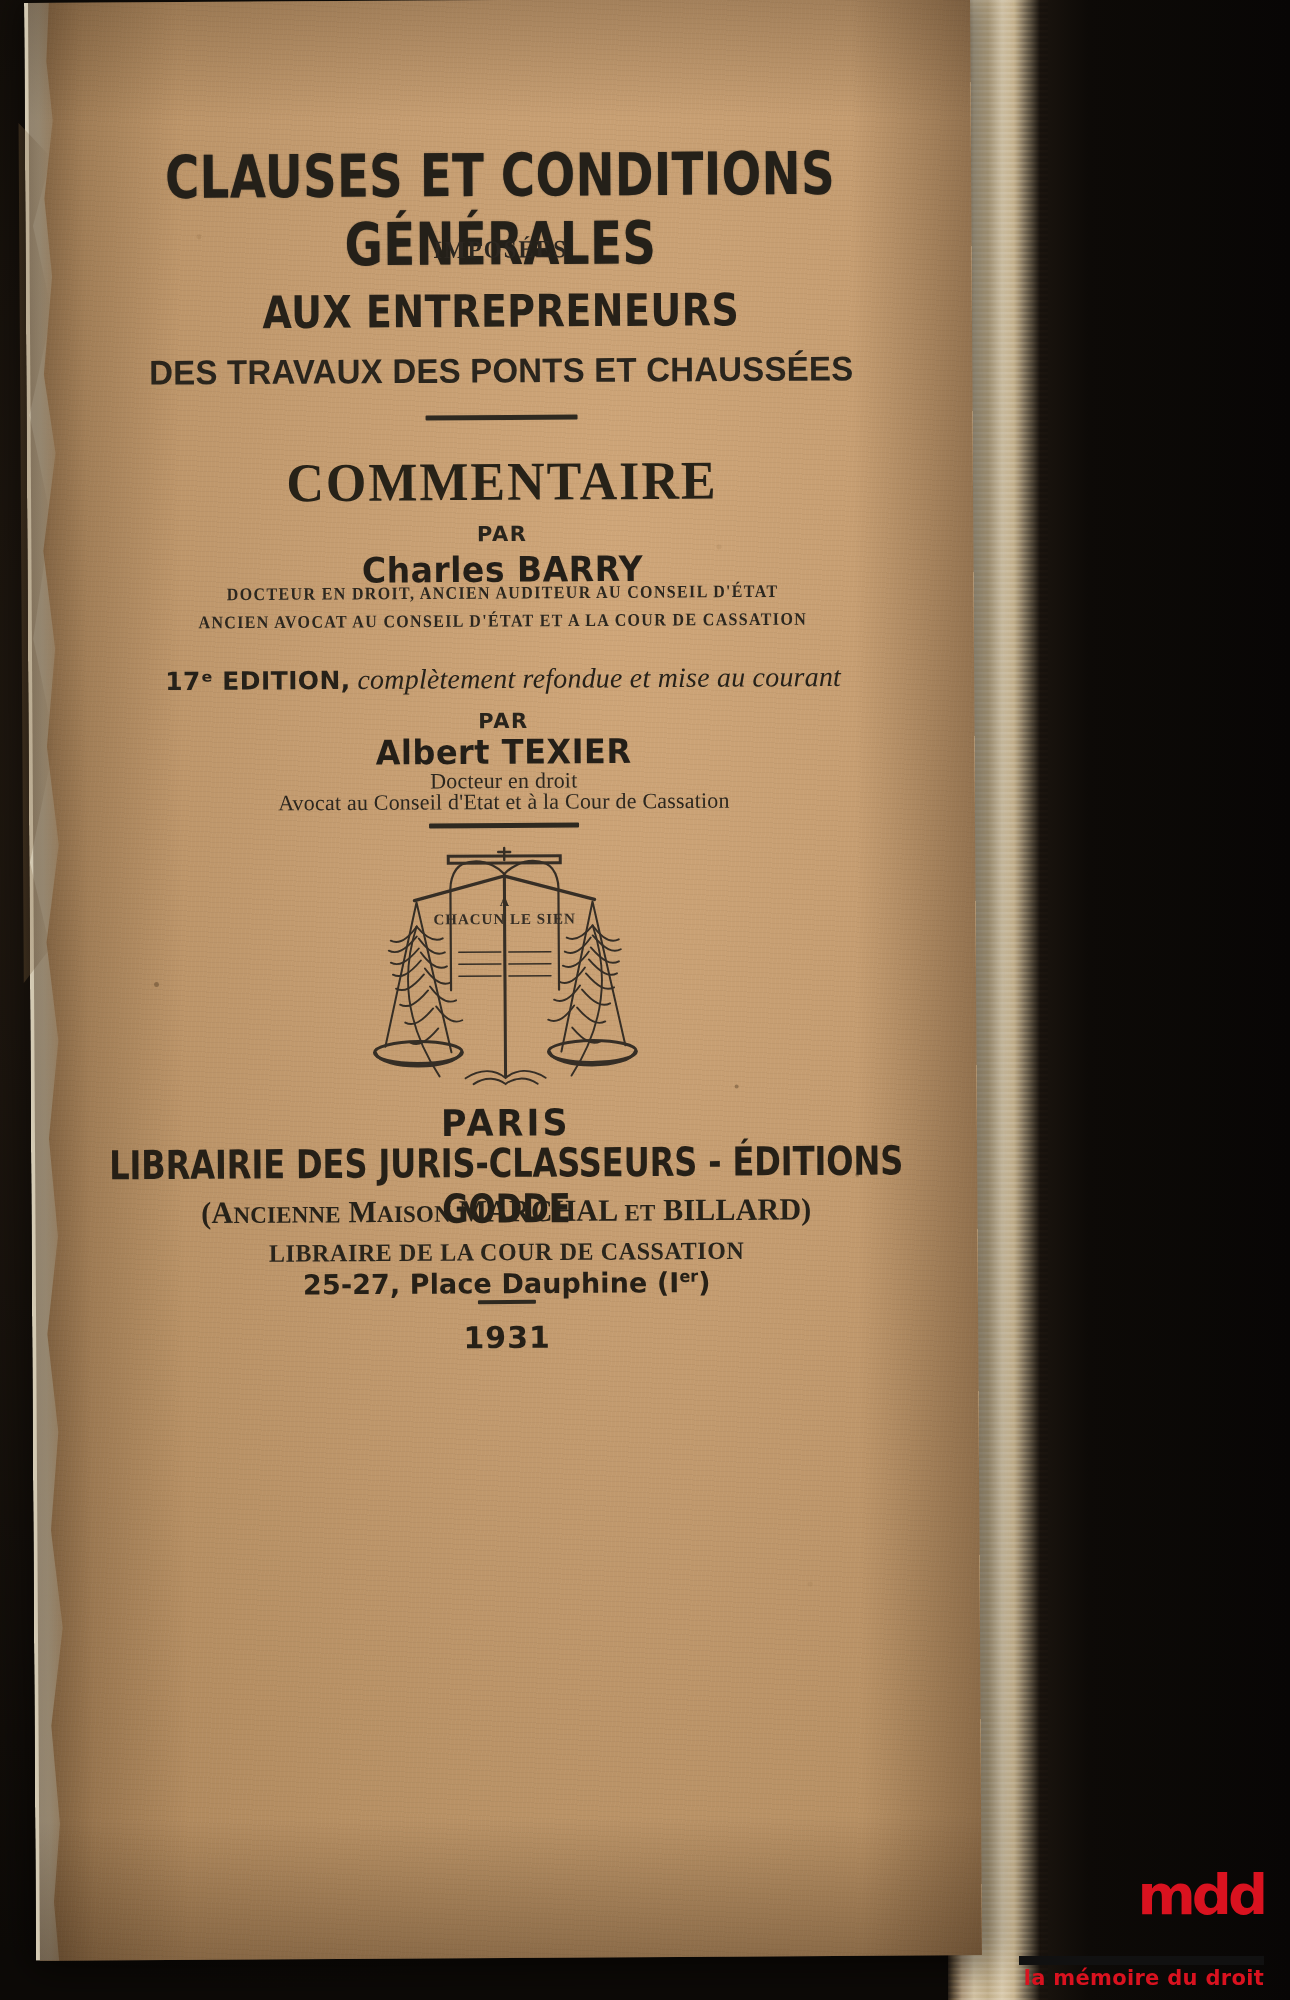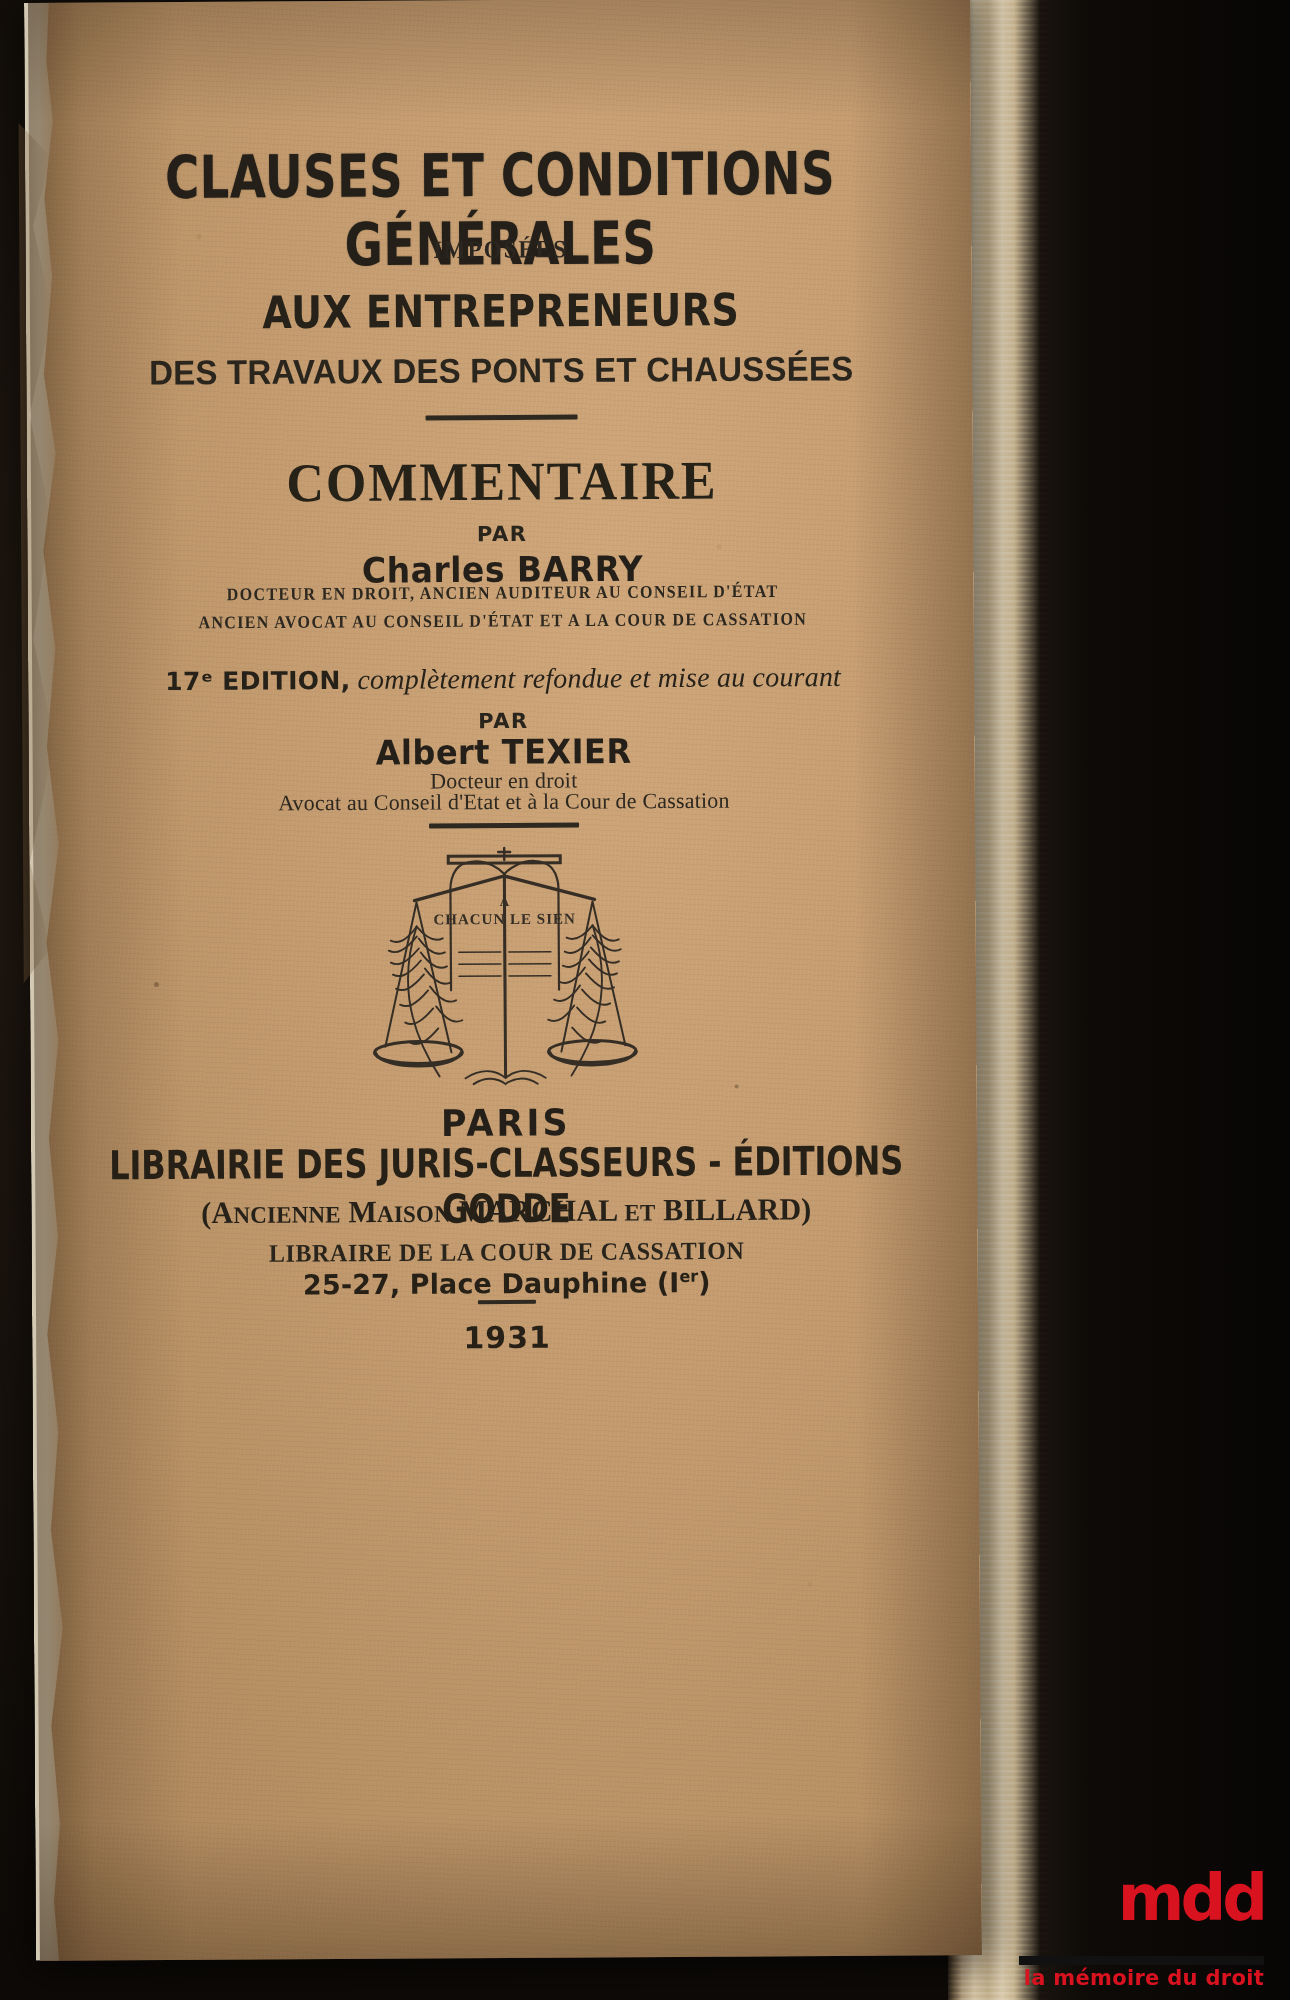--- a/index.html
+++ b/index.html
@@ -249,21 +249,21 @@
   }
 
   
   .watermark{
     position:absolute;right:18px;bottom:10px;
     width:260px;height:120px;
   }
   .wm-letters{
     position:absolute;right:8px;top:0;
     font-family:"DejaVu Sans", sans-serif;
-    font-weight:700;font-size:64px;line-height:.9;
+    font-weight:700;font-size:56px;line-height:.9;
     color:#d9121f;letter-spacing:-4px;
   }
   .wm-bar{
     position:absolute;right:8px;top:86px;width:245px;height:9px;background:#111;
   }
   .wm-tag{
     position:absolute;right:8px;top:96px;
     font-family:"DejaVu Sans", sans-serif;
     font-weight:700;font-size:21px;color:#d9121f;letter-spacing:.3px;
   }

